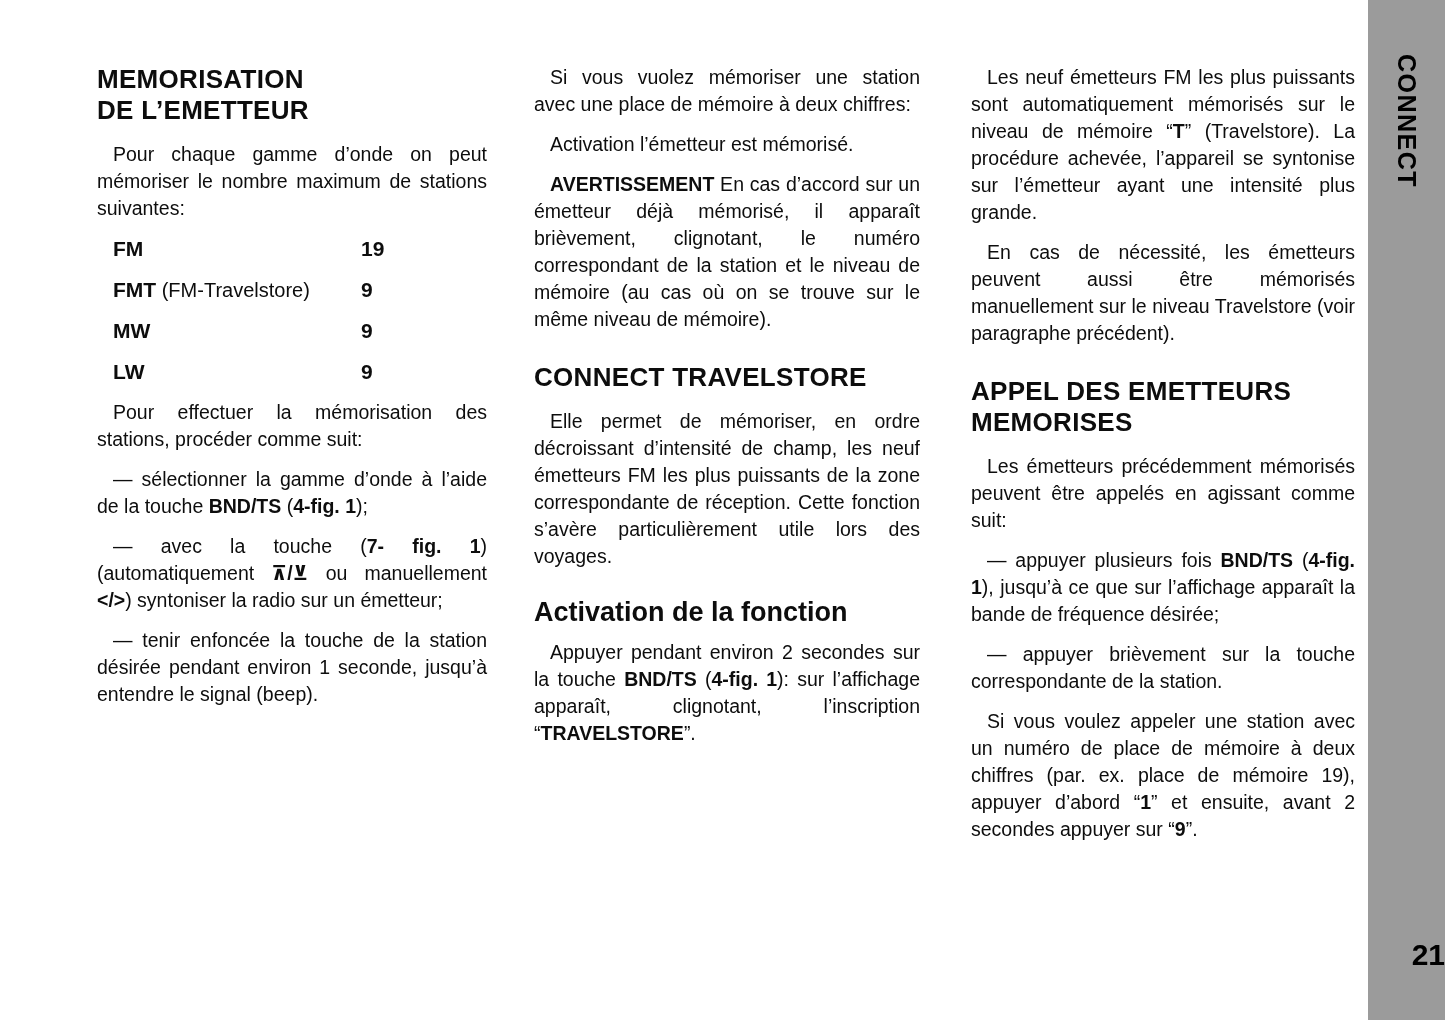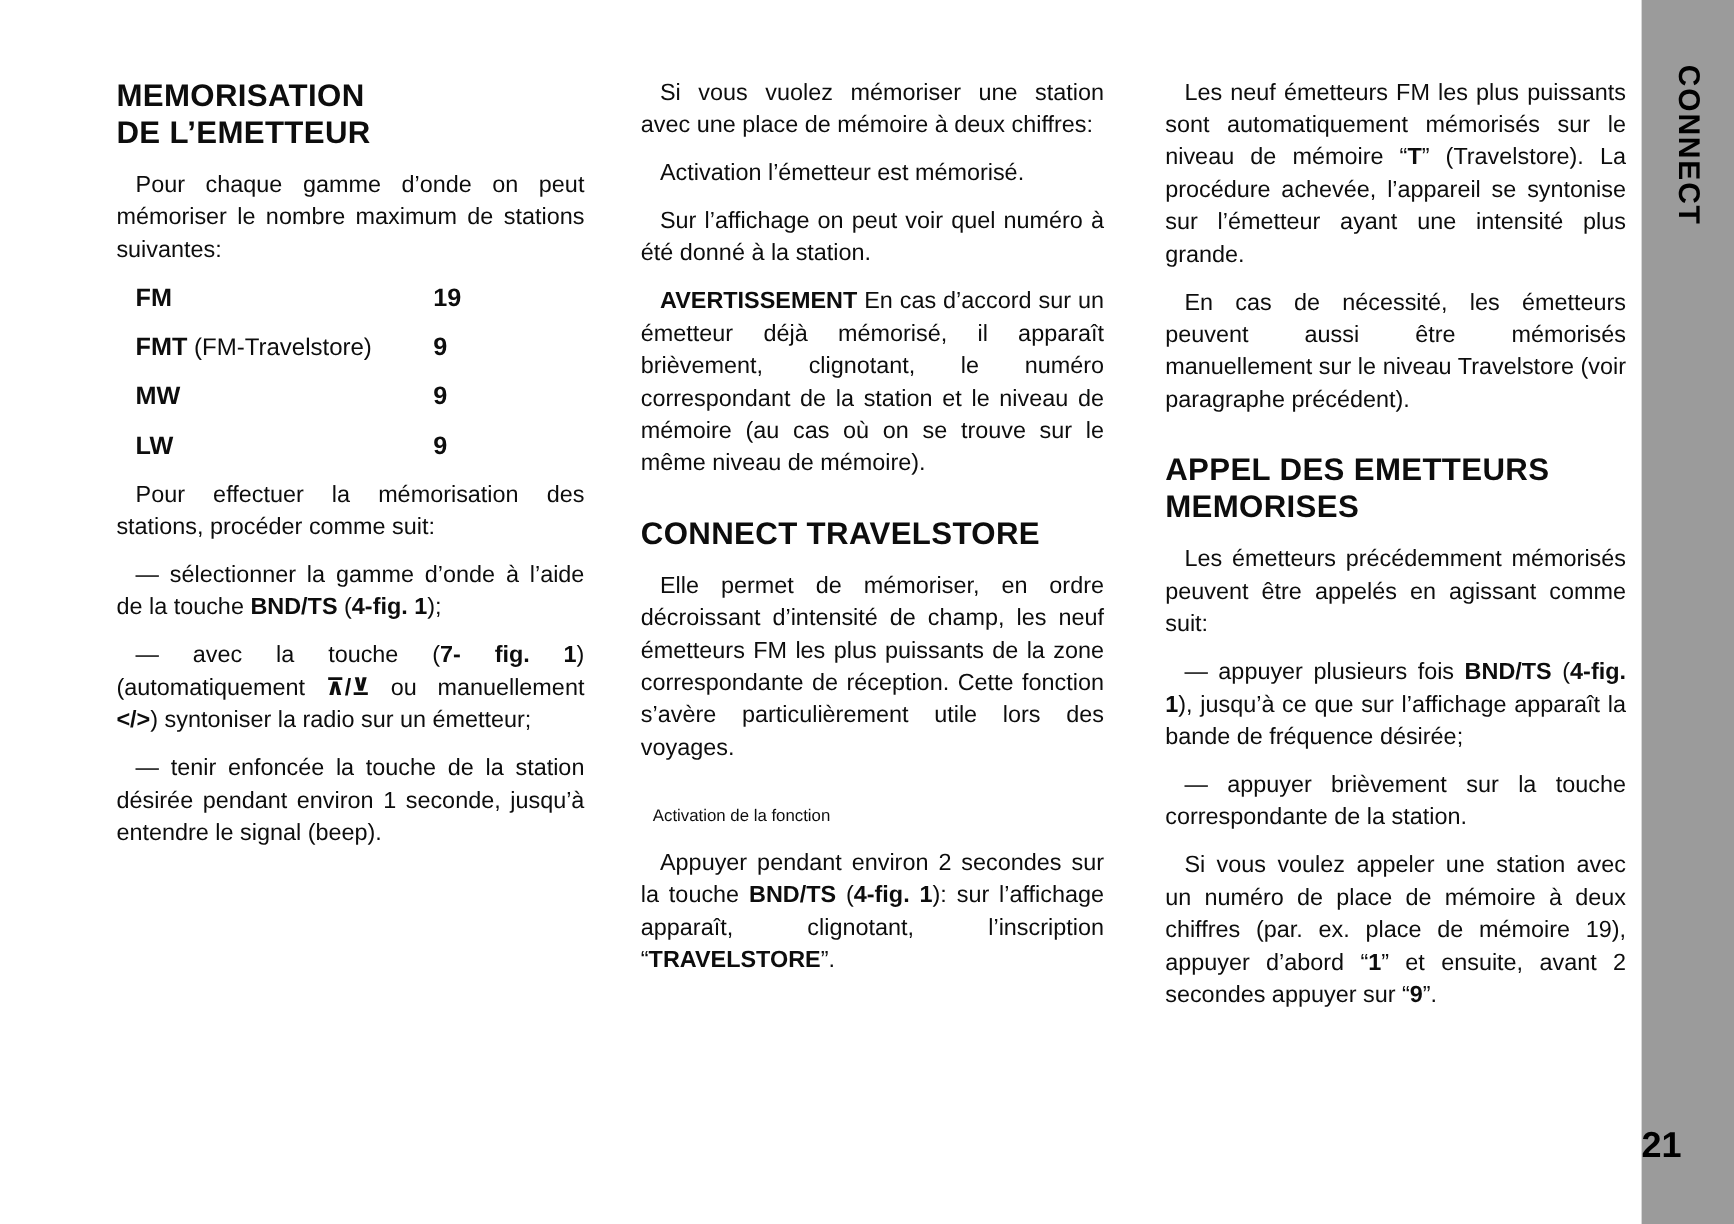--- a/index.html
+++ b/index.html
@@ -23,23 +23,23 @@
     text-align:justify;
     text-indent:16px;
   }
   .h1 {
     font-size:26px; line-height:31px;
     font-weight:bold;
     letter-spacing:0.3px;
     margin:0 0 15px 0;
   }
   .h2 {
-    font-size:14px; line-height:26px;
-    font-weight:normal;
-    margin:0 0 14px 10px;
+    font-size:27px; line-height:26px;
+    font-weight:bold;
+    margin:0 0 14px 0;
   }
   .col > .h1:not(:first-child), .col > .h2:not(:first-child) { margin-top:29px; }
   .b { font-weight:bold; }
 
   .band-table { margin:7px 0 6px 0; }
   .trow {
     display:flex;
     padding-left:16px;
     line-height:27px;
     margin-bottom:13px;
@@ -60,21 +60,21 @@
     writing-mode:vertical-rl;
     text-orientation:mixed;
     font-weight:bold;
     font-size:25px;
     letter-spacing:1.5px;
     color:#000;
     white-space:nowrap;
   }
   .page-number {
     position:absolute; top:938px; left:0; width:100%;
-    text-align:left;
+    text-align:right;
     font-weight:bold;
     font-size:30px;
     color:#000;
   }
 </style>
 </head>
 <body>
 
 <div class="page">
 
@@ -100,21 +100,20 @@
         </div>
       </div>
       <p class="para"><span>Pour effectuer la mémorisation des stations, procéder comme suit:</span></p>
       <p class="para"><span>— sélectionner la gamme d’onde à l’aide de la touche </span><span class="b">BND/TS</span><span> (</span><span class="b">4-fig. 1</span><span>);</span></p>
       <p class="para"><span>— avec la touche (</span><span class="b">7- fig. 1</span><span>) (automatiquement </span><span class="b">⊼/⊻</span><span> ou manuellement </span><span class="b">&lt;/&gt;</span><span>) syntoniser la radio sur un émetteur;</span></p>
       <p class="para"><span>— tenir enfoncée la touche de la station désirée pendant environ 1 seconde, jusqu’à entendre le signal (beep).</span></p>
     </div>
   <div class="col" id="col2">
       <p class="para"><span>Si vous vuolez mémoriser une station avec une place de mémoire à deux chiffres:</span></p>
       <p class="para"><span>Activation l’émetteur est mémorisé.</span></p>
-      <p class="para"><span>Sur l’affichage on peut voir quel numéro à été donné à la station.</span></p>
       <p class="para"><span class="b">AVERTISSEMENT</span><span> En cas d’accord sur un émetteur déjà mémorisé, il apparaît brièvement, clignotant, le numéro correspondant de la station et le niveau de mémoire (au cas où on se trouve sur le même niveau de mémoire).</span></p>
       <div class="h1">CONNECT TRAVELSTORE</div>
       <p class="para"><span>Elle permet de mémoriser, en ordre décroissant d’intensité de champ, les neuf émetteurs FM les plus puissants de la zone correspondante de réception. Cette fonction s’avère particulièrement utile lors des voyages.</span></p>
       <div class="h2">Activation de la fonction</div>
       <p class="para"><span>Appuyer pendant environ 2 secondes sur la touche </span><span class="b">BND/TS</span><span> (</span><span class="b">4-fig. 1</span><span>): sur l’affichage apparaît, clignotant, l’inscription “</span><span class="b">TRAVELSTORE</span><span>”.</span></p>
     </div>
   <div class="col" id="col3">
       <p class="para"><span>Les neuf émetteurs FM les plus puissants sont automatiquement mémorisés sur le niveau de mémoire “</span><span class="b">T</span><span>” (Travelstore). La procédure achevée, l’appareil se syntonise sur l’émetteur ayant une intensité plus grande.</span></p>
       <p class="para"><span>En cas de nécessité, les émetteurs peuvent aussi être mémorisés manuellement sur le niveau Travelstore (voir paragraphe précédent).</span></p>
       <div class="h1">APPEL DES EMETTEURS<br>MEMORISES</div>

